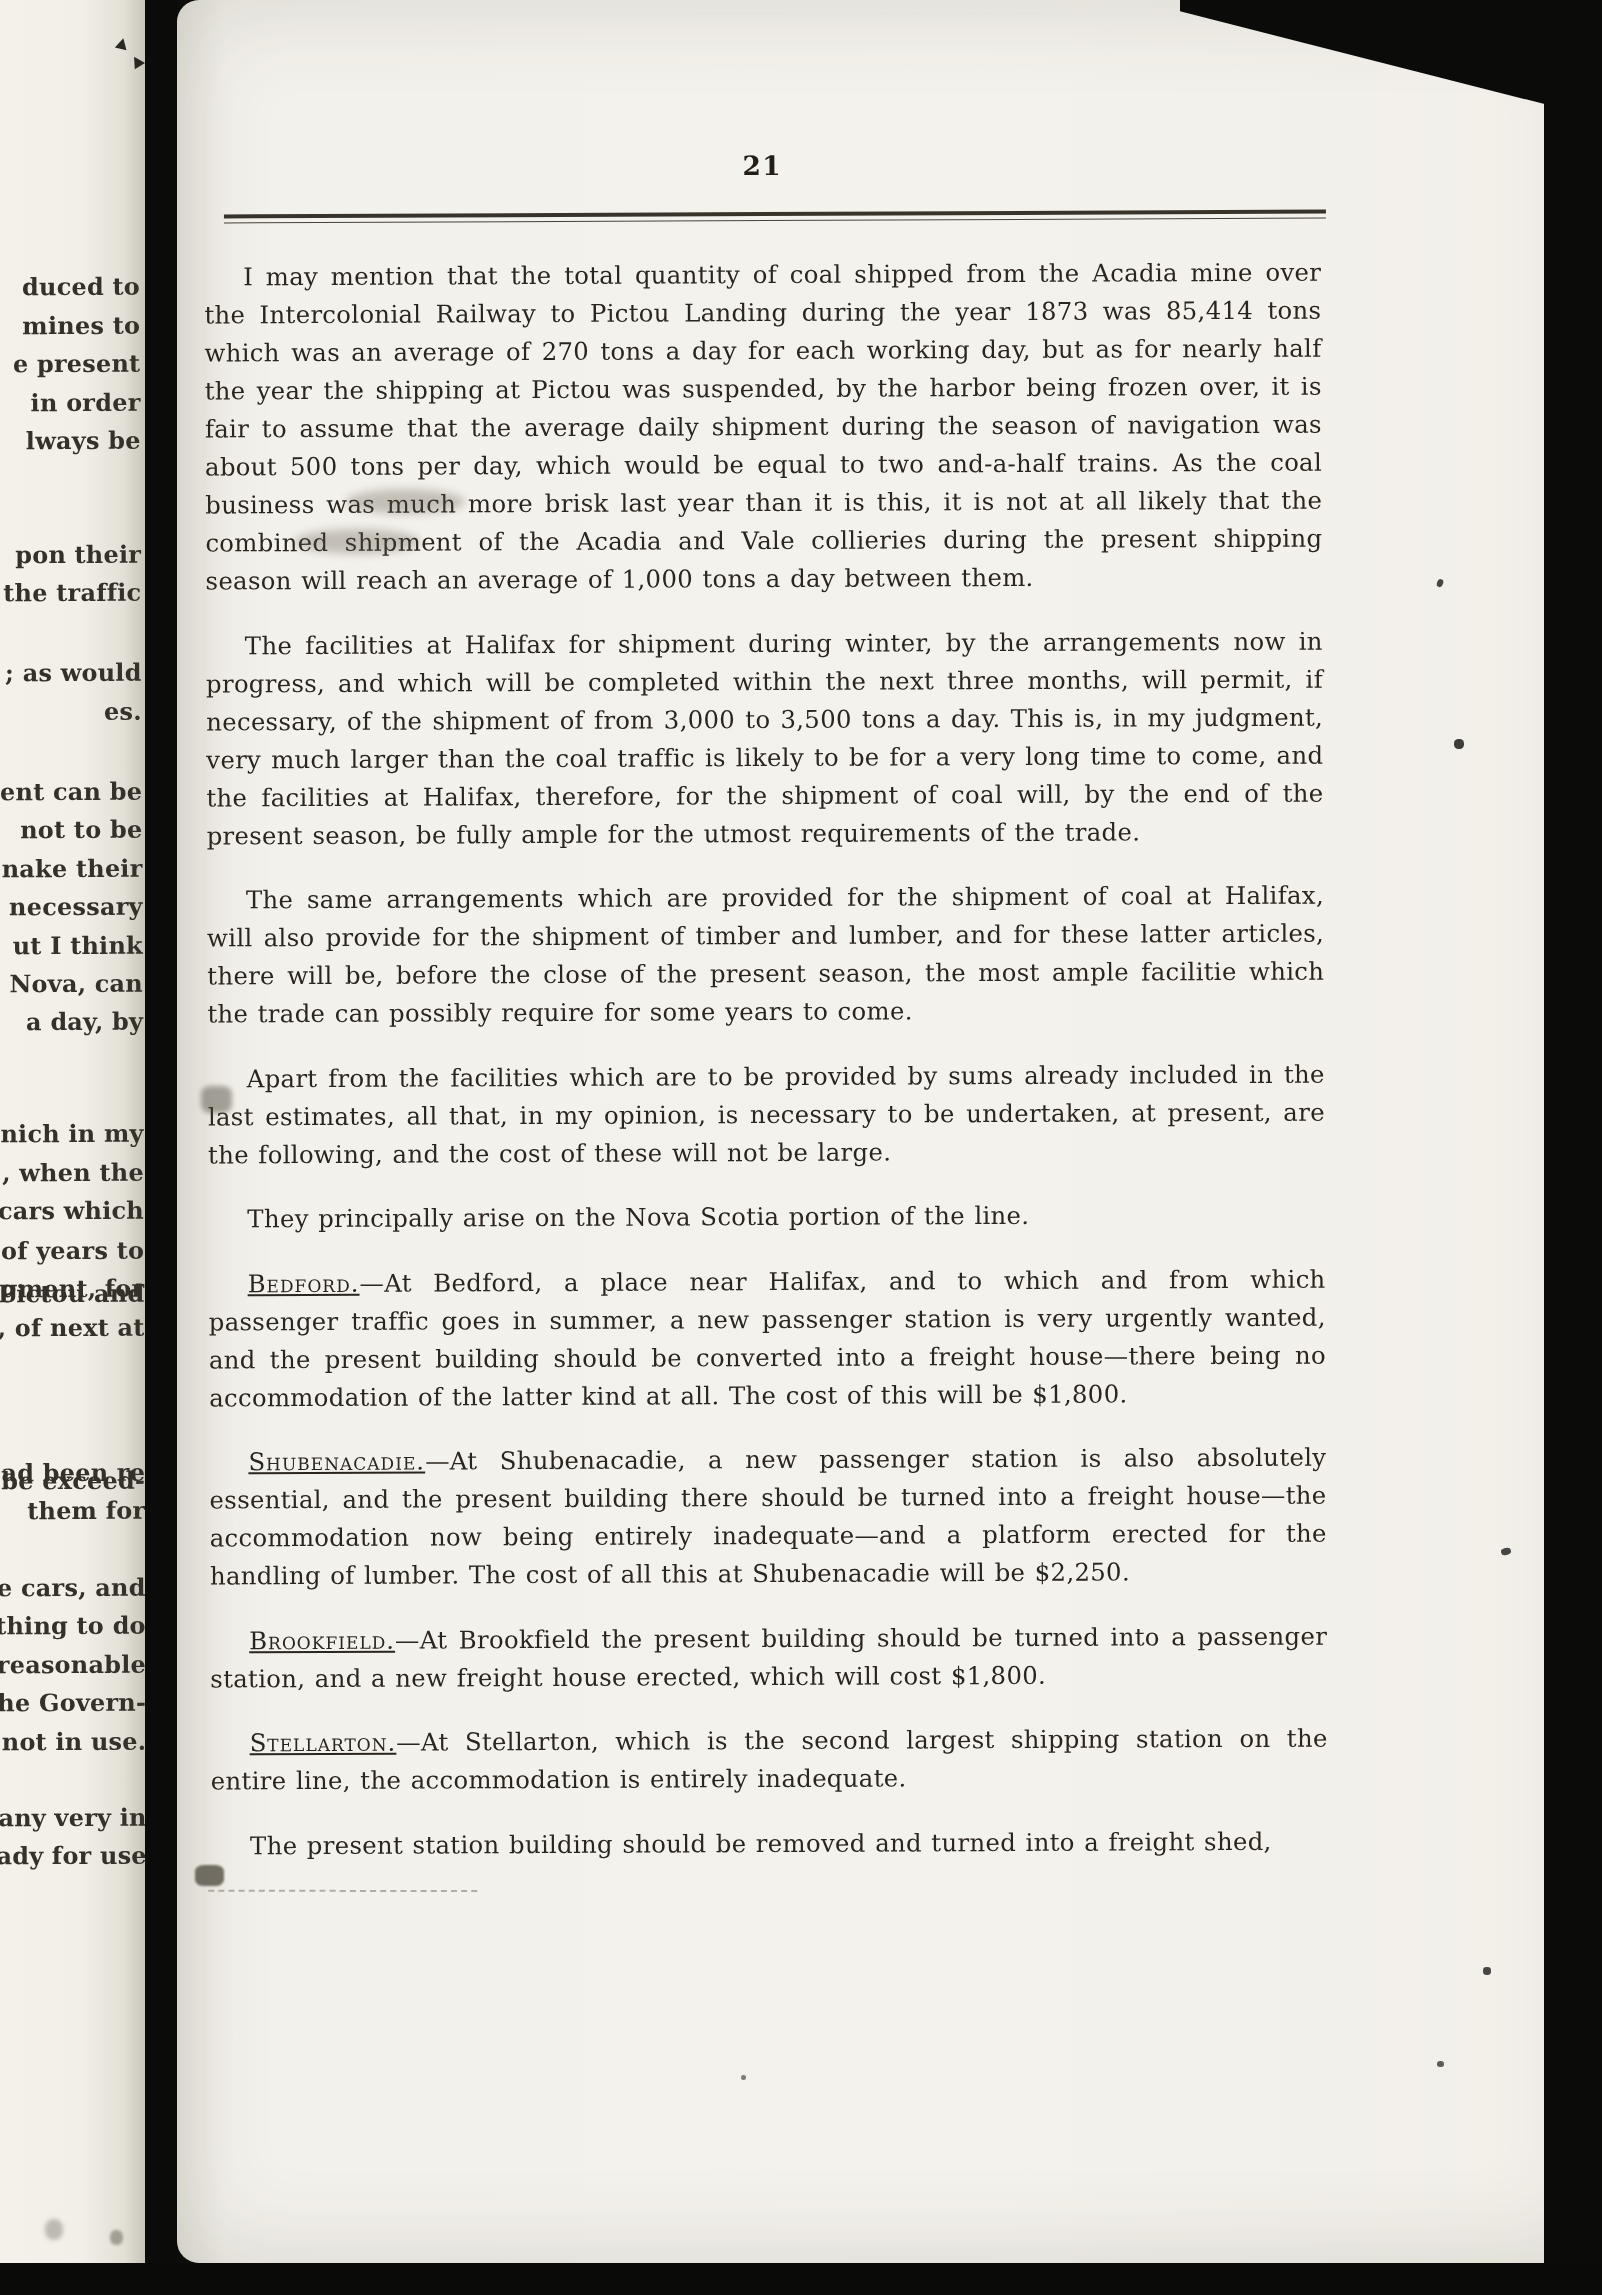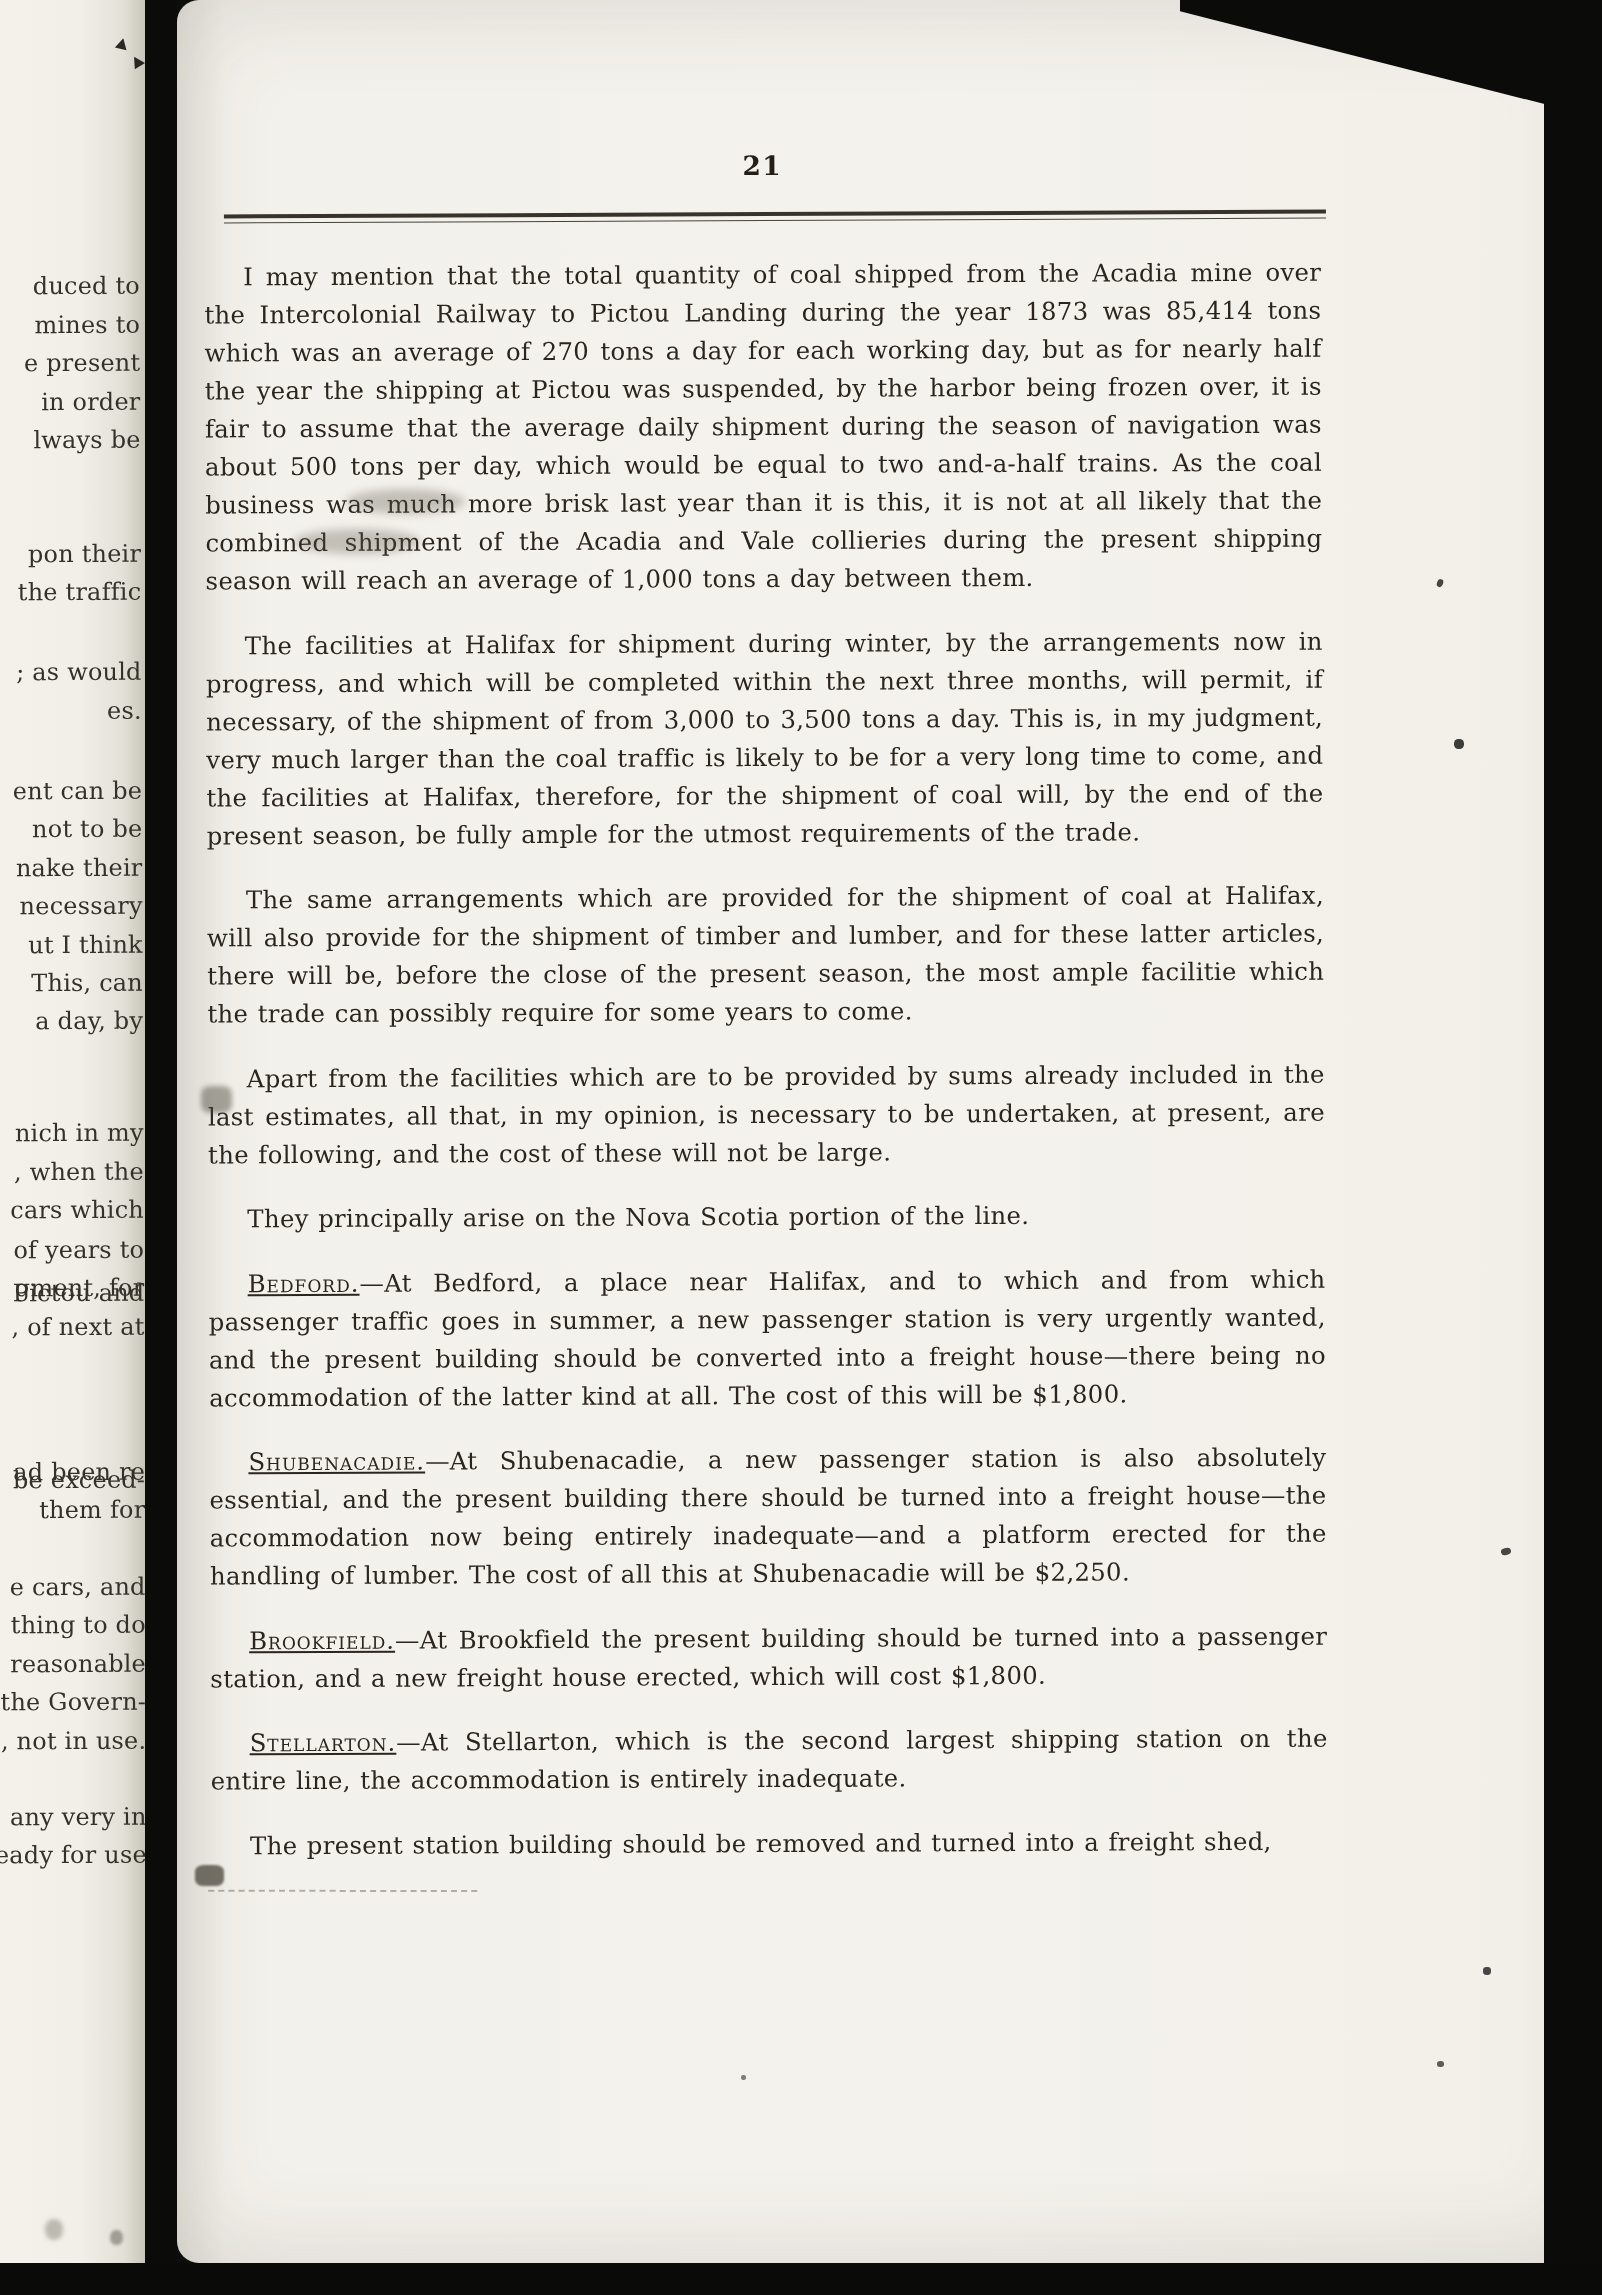--- a/index.html
+++ b/index.html
@@ -7,20 +7,21 @@
   .scan {
     position:relative; width:1603px; height:2295px;
     background:#0d0d0b;
     font-family:"DejaVu Serif","Liberation Serif",serif;
   }
 
   
   .left-strip {
     position:absolute; left:0; top:0; width:145px; height:2263px;
     background:linear-gradient(90deg,#f3f1ea 0%,#f1efe8 55%,#e3e0d7 85%,#c9c5ba 100%);
+    font-weight:bold;
   }
   .left-strip-inner { position:absolute; inset:0; transform:rotate(-0.25deg); transform-origin:50% 0; }
   .frag {
     position:absolute; right:6.3px; white-space:nowrap;
     font-size:24px; color:#34302a; letter-spacing:0.2px;
   }
 
   
   .spine-bar { position:absolute; left:145px; top:0; width:32px; height:2263px; background:#0b0b0a; }
 
@@ -104,21 +105,21 @@
       <div class="frag" style="top:426px">lways be</div>
       <div class="frag" style="top:540px">pon their</div>
       <div class="frag" style="top:578px">the traffic</div>
       <div class="frag" style="top:658px">; as would</div>
       <div class="frag" style="top:697px">es.</div>
       <div class="frag" style="top:777px">ent can be</div>
       <div class="frag" style="top:815px">not to be</div>
       <div class="frag" style="top:854px">nake their</div>
       <div class="frag" style="top:892px">necessary</div>
       <div class="frag" style="top:931px">ut I think</div>
-      <div class="frag" style="top:969px">This, can</div>
+      <div class="frag" style="top:969px">Nova, can</div>
       <div class="frag" style="top:1007px">a day, by</div>
       <div class="frag" style="top:1119px">nich in my</div>
       <div class="frag" style="top:1158px">, when the</div>
       <div class="frag" style="top:1196px">cars which</div>
       <div class="frag" style="top:1236px">of years to</div>
       <div class="frag" style="top:1274px">gment, for</div>
       <div class="frag" style="top:1313px">, of next at</div>
       <div class="frag" style="top:1279px">Pictou and</div>
       <div class="frag" style="top:1458px">ad been re</div>
       <div class="frag" style="top:1496px">them for</div>

